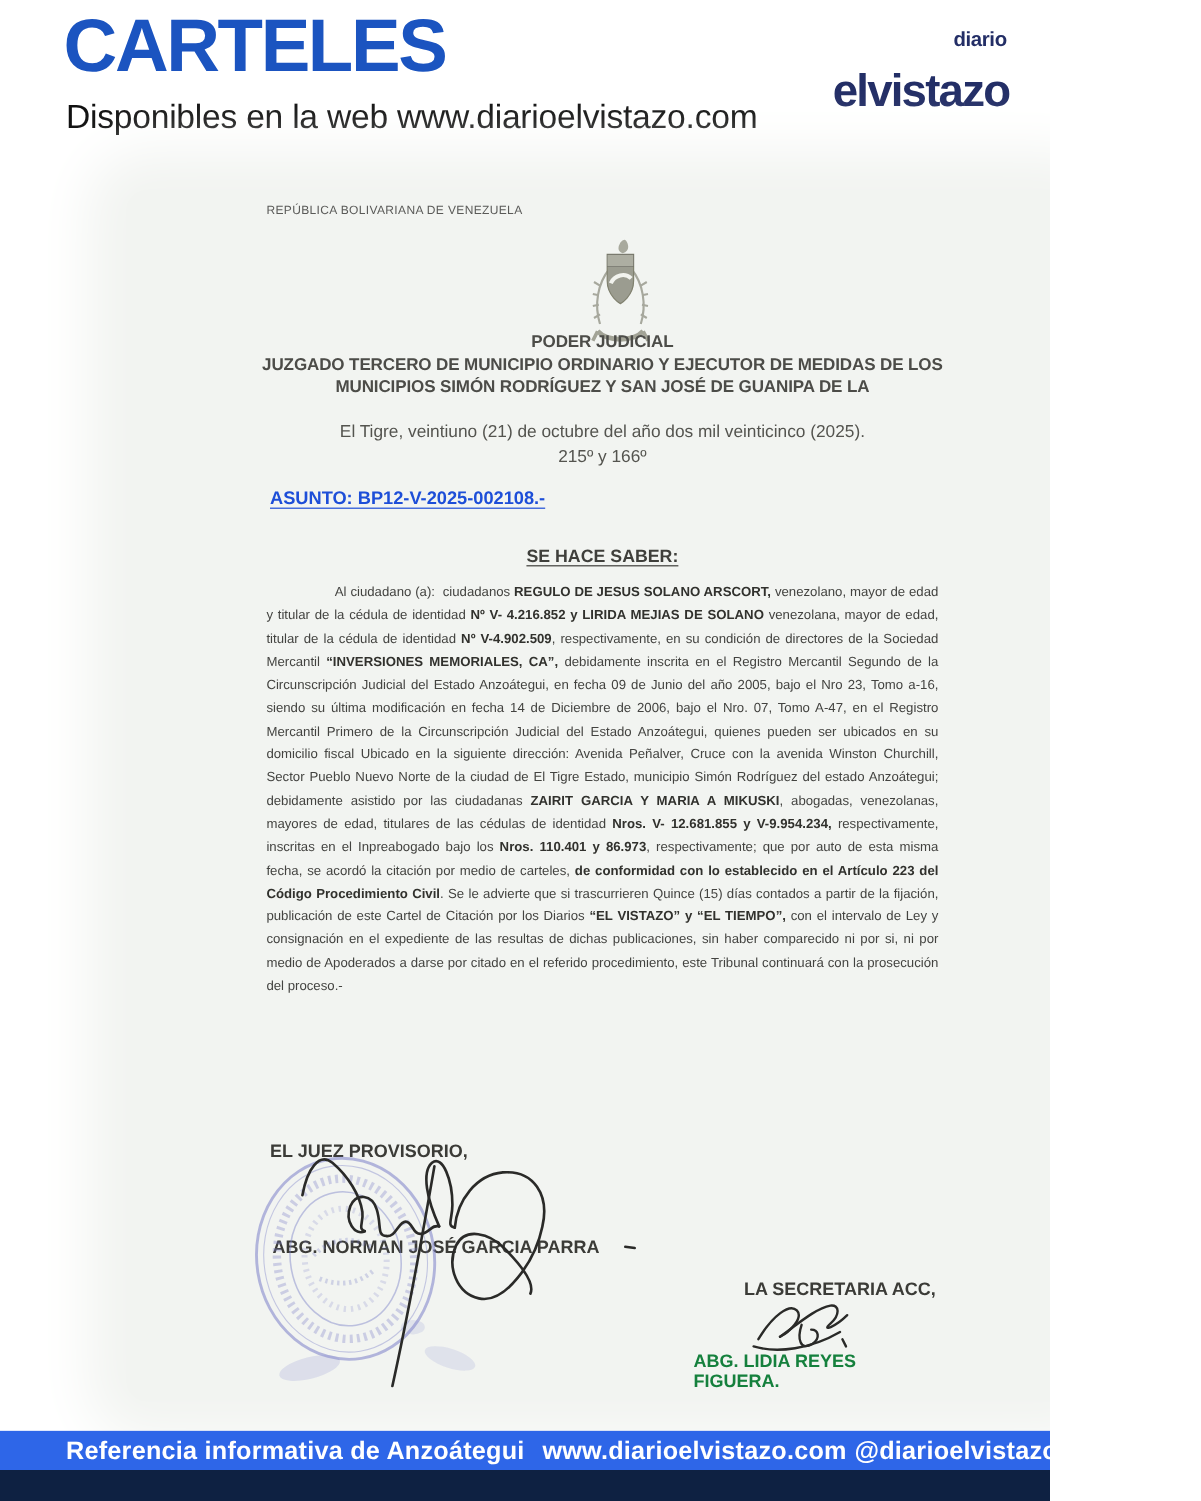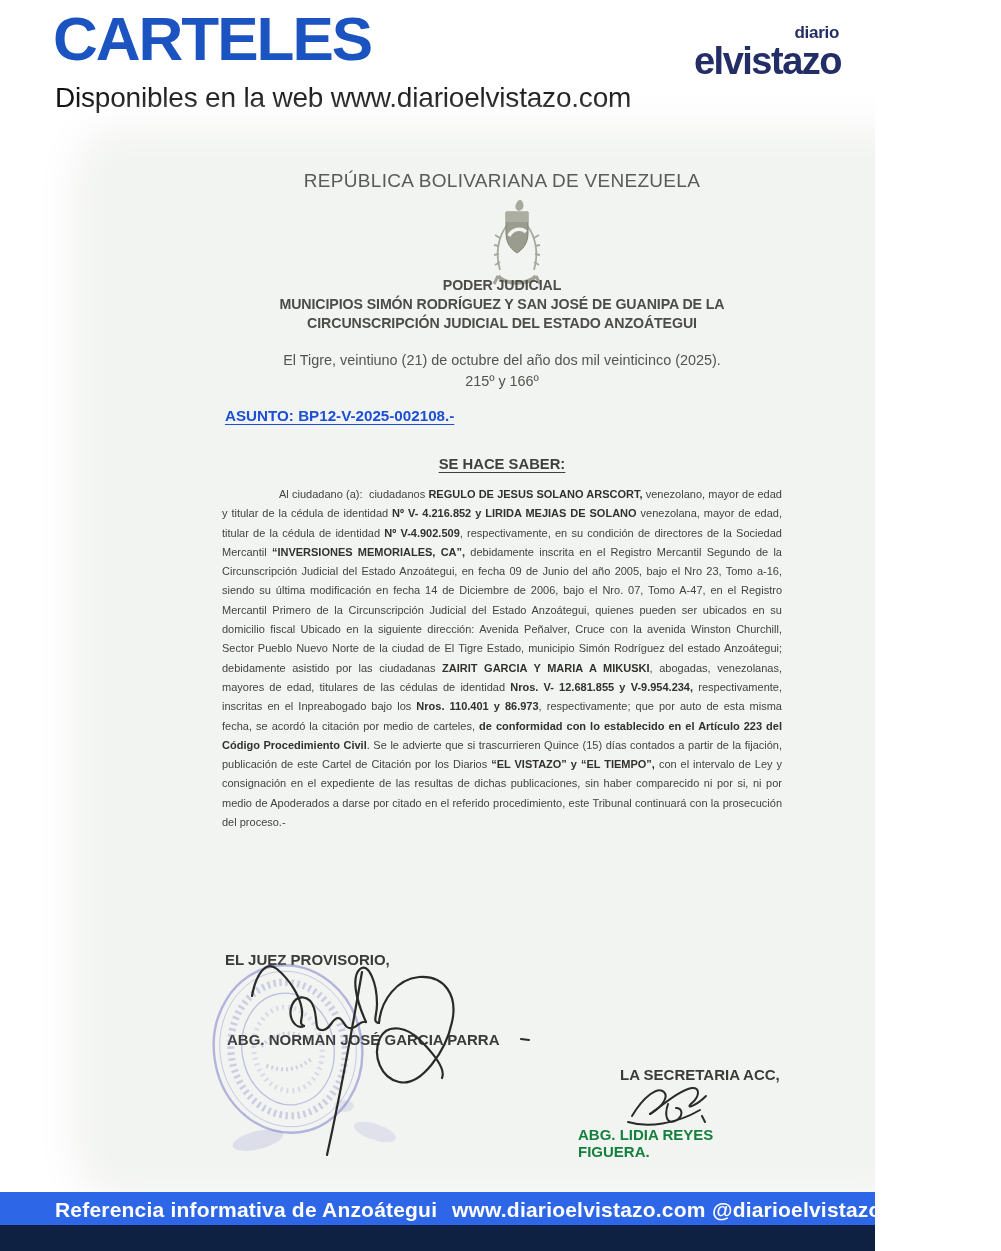--- a/index.html
+++ b/index.html
@@ -6,27 +6,27 @@
   .page{position:relative;width:875px;height:1251px;background:#ffffff;overflow:hidden;
         font-family:"Liberation Sans", sans-serif;}
 
   
   .masthead-title{position:absolute;left:53px;top:8px;font-size:62px;font-weight:800;
     letter-spacing:-2px;color:#1b54c0;line-height:1;}
   .masthead-subtitle{position:absolute;left:55px;top:82px;font-size:28px;font-weight:400;
     color:#101010;letter-spacing:-0.2px;}
   .brand-logo{position:absolute;right:34px;top:24px;text-align:right;color:#232e66;line-height:1;}
   .logo-top{font-size:17px;font-weight:800;letter-spacing:-0.3px;margin-right:2px;}
-  .logo-main{font-size:38px;font-weight:800;letter-spacing:-1.5px;margin-top:1px;}
+  .logo-main{font-size:38px;font-weight:800;letter-spacing:-1.5px;margin-top:16px;}
 
   
   .scan-bg{position:absolute;left:105px;top:158px;width:790px;height:1010px;
     background:#f2f4f1;border-radius:18px;box-shadow:0 0 45px 32px #f2f4f1;}
-  .republic{position:absolute;left:222px;top:170px;width:560px;text-align:center;
-    font-size:19px;color:#5a5a58;letter-spacing:0.3px;}
+  .republic{position:absolute;left:222px;top:170px;width:560px;
+    font-size:10px;color:#5a5a58;letter-spacing:0.3px;}
   .emblem{position:absolute;left:488px;top:198px;}
   .court-block{position:absolute;left:202px;top:276px;width:600px;text-align:center;
     font-size:14.2px;font-weight:bold;color:#4c4c48;line-height:19px;letter-spacing:-0.1px;}
   .dateline{position:absolute;left:222px;top:352px;width:560px;text-align:center;
     font-size:14.4px;color:#54544f;}
   .years{position:absolute;left:222px;top:373px;width:560px;text-align:center;
     font-size:14.4px;color:#54544f;}
 
   .asunto{position:absolute;left:225px;top:407px;font-size:15.2px;font-weight:bold;color:#1d4ed8;
     text-decoration:underline;text-underline-offset:3px;}
@@ -81,22 +81,22 @@
     <path d="M18 14 L40 14 L40 36 C40 49 29 55 29 55 C29 55 18 49 18 36 Z" fill="#9b9c90" stroke="#80816f" stroke-width="1"></path>
     <path d="M18 14 L40 14 L40 24 L18 24 Z" fill="#adae a2" opacity="0.9"></path>
     <path d="M18 14 L40 14 L40 24 L18 24 Z" fill="#adaea2"></path>
     <path d="M21 38 c3 -7 12 -9 17 -4" stroke="#f2f3ee" stroke-width="3.4" fill="none"></path>
     <path d="M10 78 C18 87 40 87 48 78" stroke="#a2a396" stroke-width="4" fill="none"></path>
     <path d="M10 78 l-4 8 M48 78 l4 8" stroke="#a2a396" stroke-width="3" fill="none"></path>
   </svg>
 
   <div class="court-block">
     <div>PODER JUDICIAL</div>
+    <div>JUZGADO TERCERO DE MUNICIPIO ORDINARIO Y EJECUTOR DE MEDIDAS DE LOS</div>
     <div>MUNICIPIOS SIMÓN RODRÍGUEZ Y SAN JOSÉ DE GUANIPA DE LA</div>
-    <div>CIRCUNSCRIPCIÓN JUDICIAL DEL ESTADO ANZOÁTEGUI</div>
   </div>
   <div class="dateline">El Tigre, veintiuno (21) de octubre del año dos mil veinticinco (2025).</div>
   <div class="years">215º y 166º</div>
 
   <div class="asunto">ASUNTO: BP12-V-2025-002108.-</div>
   <div class="saber">SE HACE SABER:</div>
 
   <div class="body-text"><span>Al ciudadano (a):&nbsp; ciudadanos </span><b>REGULO DE JESUS SOLANO ARSCORT,</b><span> venezolano, mayor de edad y titular de la cédula de identidad </span><b>Nº V- 4.216.852 y LIRIDA MEJIAS DE SOLANO</b><span> venezolana, mayor de edad, titular de la cédula de identidad </span><b>Nº V-4.902.509</b><span>, respectivamente, en su condición de directores de la Sociedad Mercantil </span><b>“INVERSIONES MEMORIALES, CA”,</b><span> debidamente inscrita en el Registro Mercantil Segundo de la Circunscripción Judicial del Estado Anzoátegui, en fecha 09 de Junio del año 2005, bajo el Nro 23, Tomo a-16, siendo su última modificación en fecha 14 de Diciembre de 2006, bajo el Nro. 07, Tomo A-47, en el Registro Mercantil Primero de la Circunscripción Judicial del Estado Anzoátegui, quienes pueden ser ubicados en su domicilio fiscal Ubicado en la siguiente dirección: Avenida Peñalver, Cruce con la avenida Winston Churchill, Sector Pueblo Nuevo Norte de la ciudad de El Tigre Estado, municipio Simón Rodríguez del estado Anzoátegui; debidamente asistido por las ciudadanas </span><b>ZAIRIT GARCIA Y MARIA A MIKUSKI</b><span>, abogadas, venezolanas, mayores de edad, titulares de las cédulas de identidad </span><b>Nros. V- 12.681.855 y V-9.954.234,</b><span> respectivamente, inscritas en el Inpreabogado bajo los </span><b>Nros. 110.401 y 86.973</b><span>, respectivamente; que por auto de esta misma fecha, se acordó la citación por medio de carteles, </span><b>de conformidad con lo establecido en el Artículo 223 del Código Procedimiento Civil</b><span>. Se le advierte que si trascurrieren Quince (15) días contados a partir de la fijación, publicación de este Cartel de Citación por los Diarios </span><b>“EL VISTAZO” y “EL TIEMPO”,</b><span> con el intervalo de Ley y consignación en el expediente de las resultas de dichas publicaciones, sin haber comparecido ni por si, ni por medio de Apoderados a darse por citado en el referido procedimiento, este Tribunal continuará con la prosecución del proceso.-</span></div>
 
   <div class="judge-label">EL JUEZ PROVISORIO,</div>

